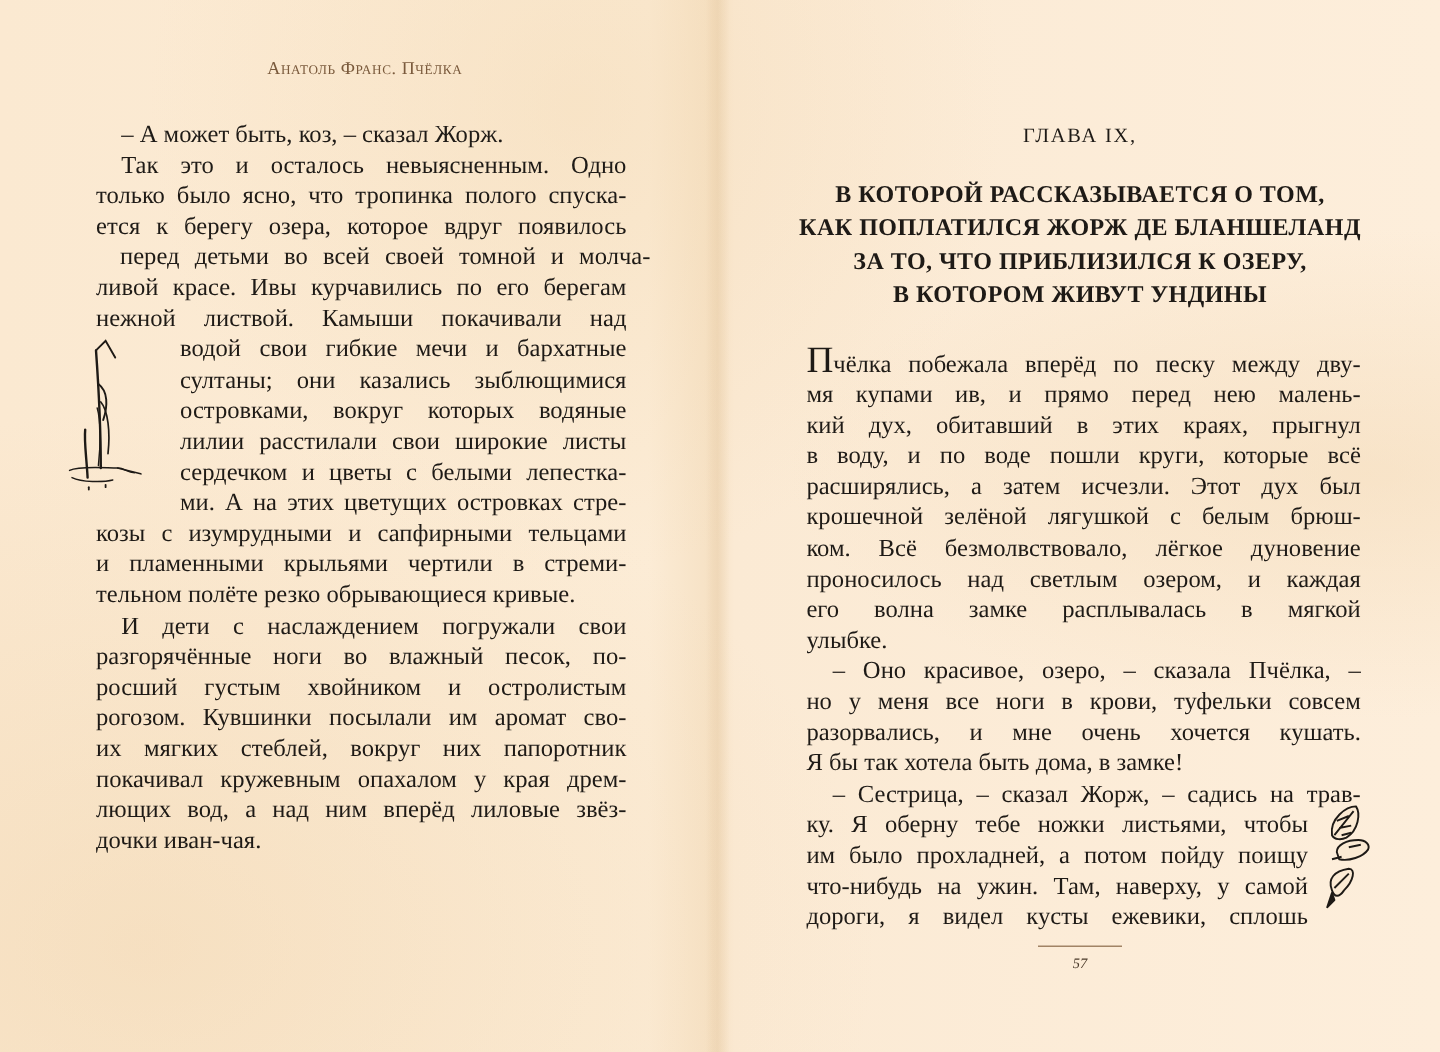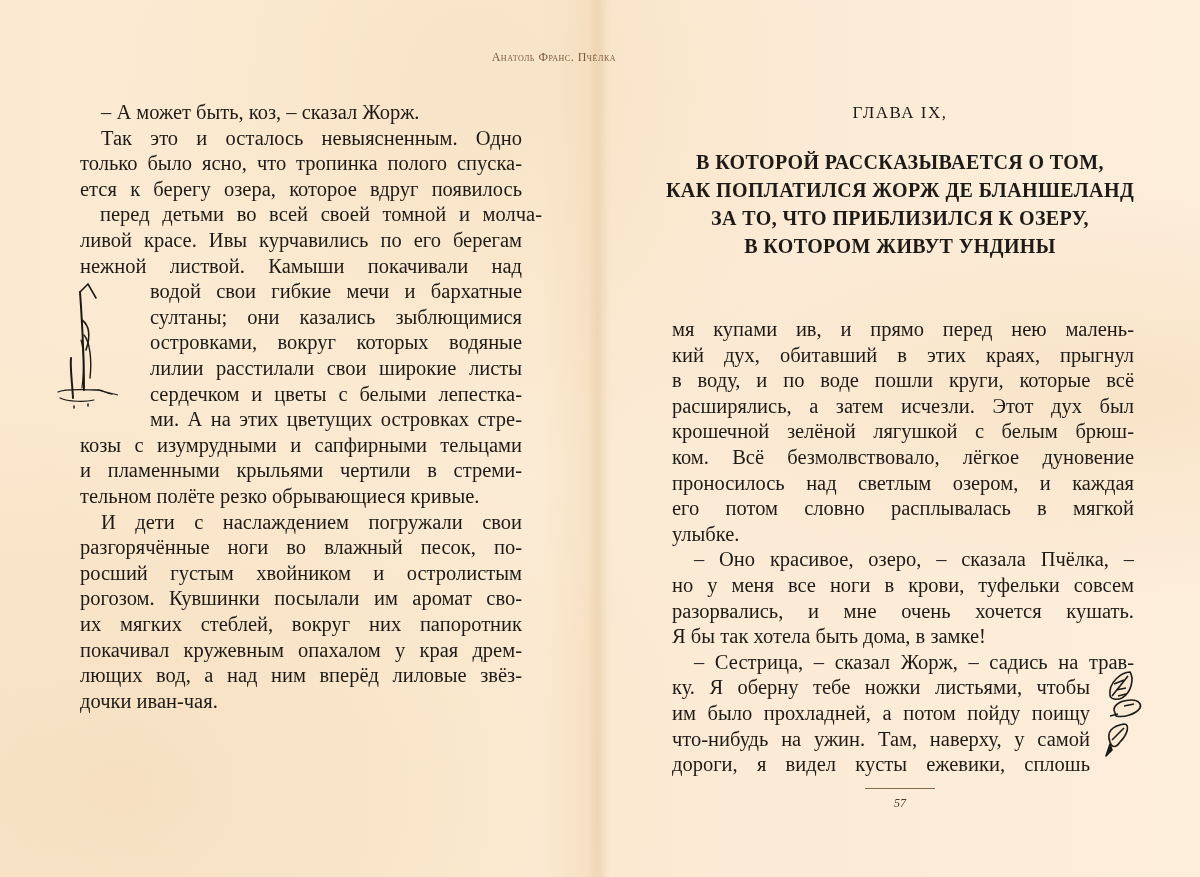--- a/index.html
+++ b/index.html
@@ -18,22 +18,22 @@
         linear-gradient(90deg, #fbe9d1 0%, #fcecd6 45%, #f6e1c4 49.5%, #fbead4 51%, #fdeedb 100%);
     }
     .page { position: absolute; top: 0; height: 877px; }
     .page-left { left: 0; width: 600px; }
     .page-right { left: 600px; width: 600px; }
     .gutter {
       position: absolute; left: 588px; top: 0; width: 20px; height: 877px;
       background: linear-gradient(90deg, rgba(230,200,160,0) 0%, rgba(225,195,155,0.35) 50%, rgba(230,200,160,0) 100%);
     }
     .running-head {
-      position: absolute; top: 50px; left: 16px; width: 600px; text-align: right;
-      font-size: 12px; letter-spacing: 0.5px; color: #7a5a3c;
+      position: absolute; top: 50px; left: 4px; width: 600px; text-align: center;
+      font-size: 15px; letter-spacing: 0.5px; color: #7a5a3c;
       font-variant: small-caps;
     }
     .line {
       position: absolute; font-size: 20.5px; line-height: 26px; height: 26px;
       text-align: justify; text-align-last: justify; white-space: nowrap;
       overflow: visible;
     }
     .line span.j { display: block; width: 100%; text-align: justify; text-align-last: justify; white-space: normal; }
     .line.last span.j { text-align-last: left; }
     .chapter-label {
@@ -159,20 +159,23 @@
 
   <div class="page page-right">
     <div class="chapter-label">ГЛАВА IX,</div>
     <div class="chapter-title">
       <div>В КОТОРОЙ РАССКАЗЫВАЕТСЯ О ТОМ,</div>
       <div>КАК ПОПЛАТИЛСЯ ЖОРЖ ДЕ БЛАНШЕЛАНД</div>
       <div>ЗА ТО, ЧТО ПРИБЛИЗИЛСЯ К ОЗЕРУ,</div>
       <div>В КОТОРОМ ЖИВУТ УНДИНЫ</div>
     </div>
 
+    <div class="line" style="left:72px; top:290px; width:462px;">
+      <span class="j"><span class="dropcap">П</span><span>чёлка побежала вперёд по песку между дву-</span></span>
+    </div>
     <div id="right-lines">
         <div class="line" style="left: 72px; top: 316px; width: 462px;">
           <span class="j">мя купами ив, и прямо перед нею малень-</span>
         </div>
         <div class="line" style="left: 72px; top: 341.6px; width: 462px;">
           <span class="j">кий дух, обитавший в этих краях, прыгнул</span>
         </div>
         <div class="line" style="left: 72px; top: 367.2px; width: 462px;">
           <span class="j">в воду, и по воде пошли круги, которые всё</span>
         </div>
@@ -182,21 +185,21 @@
         <div class="line" style="left: 72px; top: 418.4px; width: 462px;">
           <span class="j">крошечной зелёной лягушкой с белым брюш-</span>
         </div>
         <div class="line" style="left: 72px; top: 444px; width: 462px;">
           <span class="j">ком. Всё безмолвствовало, лёгкое дуновение</span>
         </div>
         <div class="line" style="left: 72px; top: 469.6px; width: 462px;">
           <span class="j">проносилось над светлым озером, и каждая</span>
         </div>
         <div class="line" style="left: 72px; top: 495.2px; width: 462px;">
-          <span class="j">его потом словно расплывалась в мягкой</span>
+          <span class="j">его волна замке расплывалась в мягкой</span>
         </div>
         <div class="line last" style="left: 72px; top: 520.8px; width: auto;">
           <span class="j">улыбке.</span>
         </div>
         <div class="line" style="left: 94px; top: 546.4px; width: 440px;">
           <span class="j">– Оно красивое, озеро, – сказала Пчёлка, –</span>
         </div>
         <div class="line" style="left: 72px; top: 572px; width: 462px;">
           <span class="j">но у меня все ноги в крови, туфельки совсем</span>
         </div>

